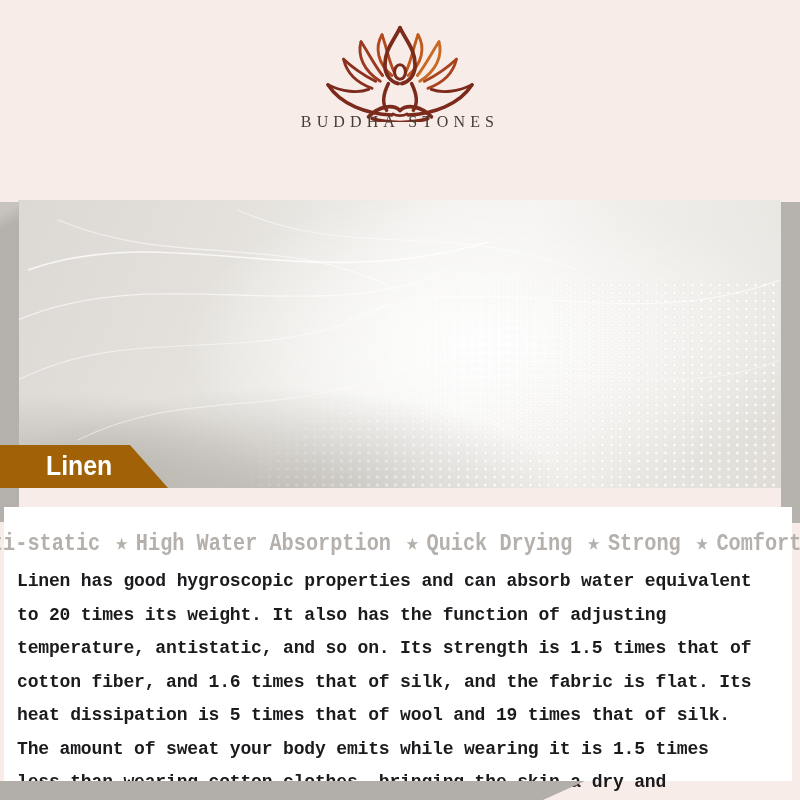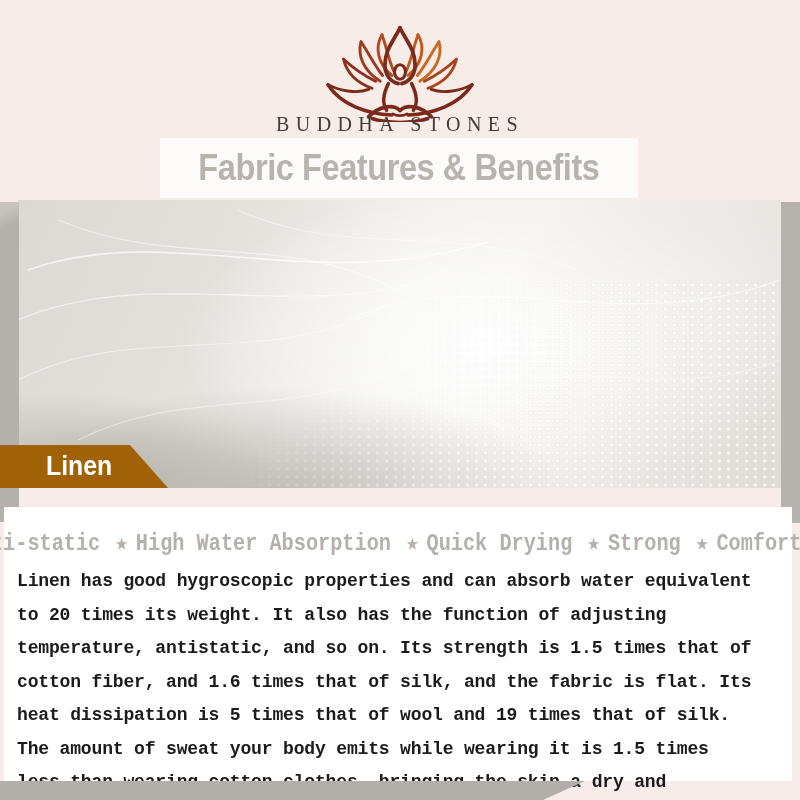--- a/index.html
+++ b/index.html
@@ -16,21 +16,21 @@
   }
   
   .logo-wrap{
     position:absolute;left:0;top:22px;width:800px;
     display:flex;justify-content:center;
   }
   .brand-name{
     position:absolute;left:0;top:113px;width:800px;
     text-align:center;
     font-family:"Liberation Serif", serif;
-    font-size:20px;letter-spacing:.32em;
+    font-size:16px;letter-spacing:.32em;
     color:#463c36;
   }
   
   .banner{
     position:absolute;left:160px;top:138px;width:478px;height:60px;
     background:#fdfbfa;
     display:flex;align-items:center;justify-content:center;
   }
   .banner h1{
     margin:0;
@@ -148,23 +148,20 @@
         <path d="M106 163 C124 144 148 141 160 152" stroke-width="6.5"></path>
         <path d="M214 163 C196 144 172 141 160 152" stroke-width="6.5"></path>
         <path d="M112 166 C138 175 182 175 208 166" stroke-width="6"></path>
         <path d="M148 158 C154 162 166 162 172 158" stroke-width="4.5"></path>
       </g>
     </svg>
   </div>
 
   <div class="brand-name">BUDDHA STONES</div>
 
-  <div class="banner">
-    <h1>Fabric Features &amp; Benefits</h1>
-  </div>
 
   <div class="photo">
     <div class="weave"></div>
     <svg class="fibers" width="763" height="288" viewBox="0 0 763 288" fill="none">
       <path d="M10 70 C150 20 290 96 470 42" stroke="rgba(255,255,255,.75)" stroke-width="1.6"></path>
       <path d="M0 120 C140 60 300 130 430 70" stroke="rgba(255,255,255,.6)" stroke-width="1.3"></path>
       <path d="M40 20 C160 70 260 30 380 90" stroke="rgba(255,255,255,.55)" stroke-width="1.2"></path>
       <path d="M0 180 C120 120 240 170 360 110" stroke="rgba(255,255,255,.5)" stroke-width="1.2"></path>
       <path d="M60 240 C180 180 280 230 420 150" stroke="rgba(255,255,255,.45)" stroke-width="1.1"></path>
       <path d="M220 10 C330 60 430 20 560 70" stroke="rgba(255,255,255,.5)" stroke-width="1.1"></path>

